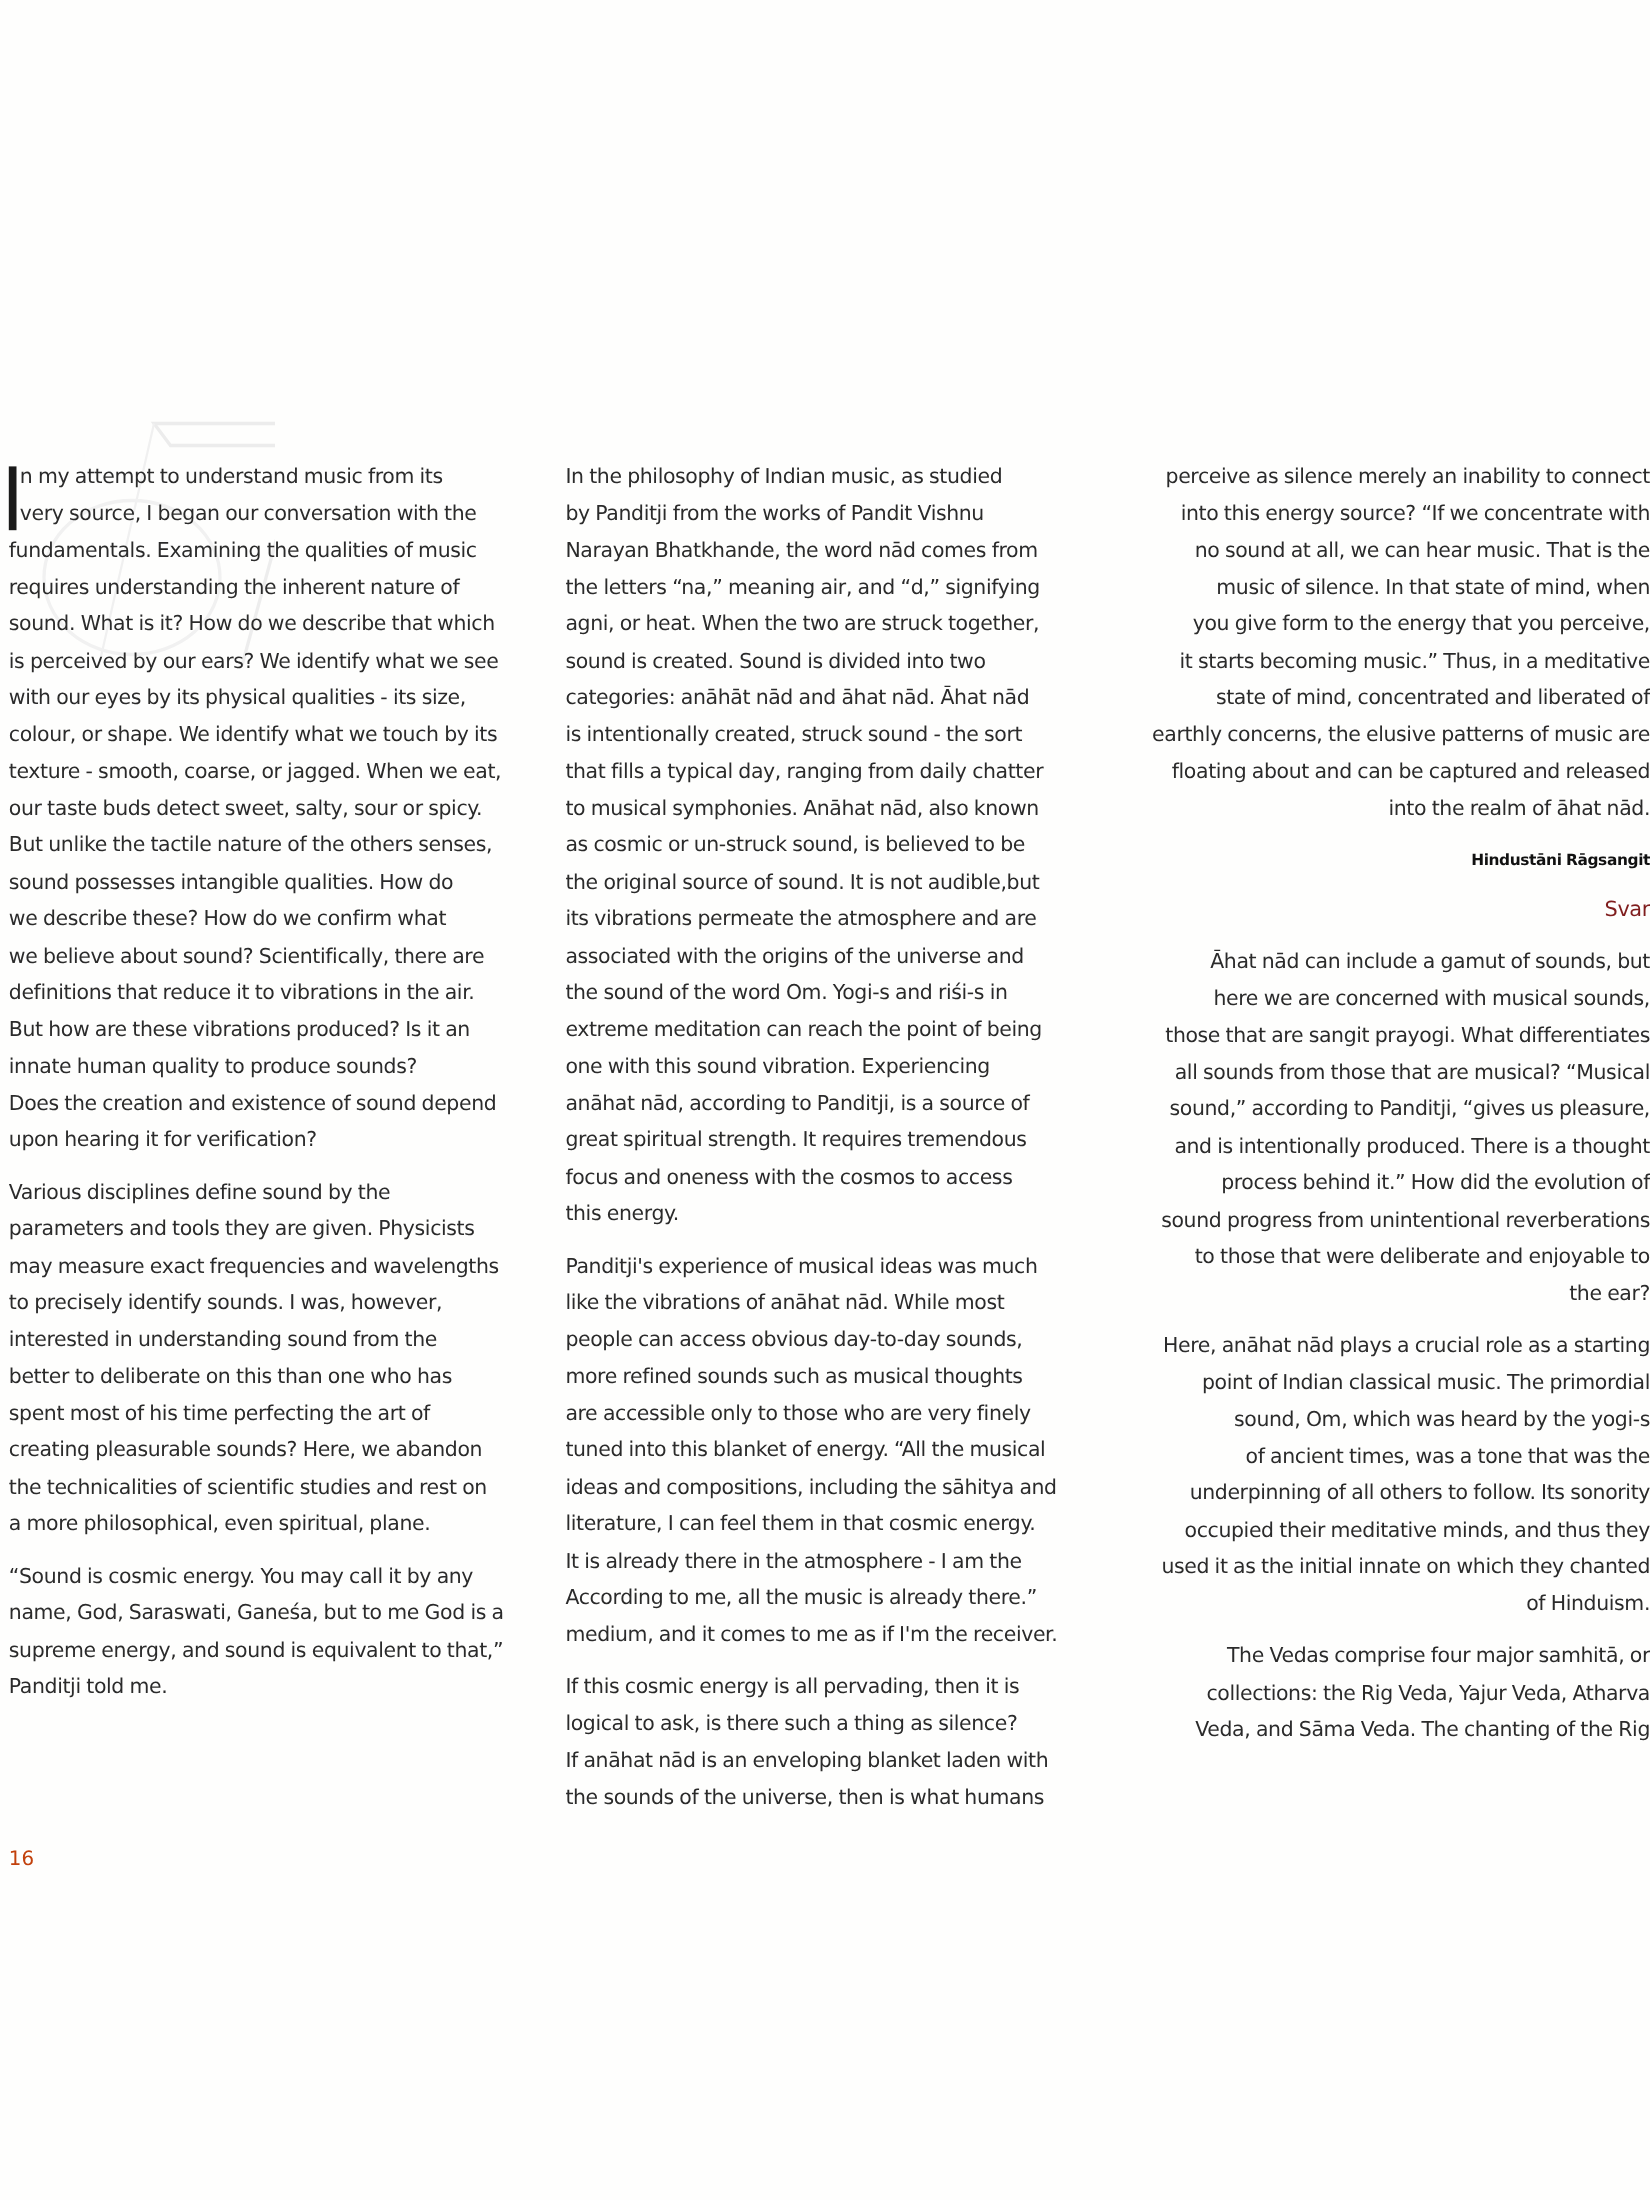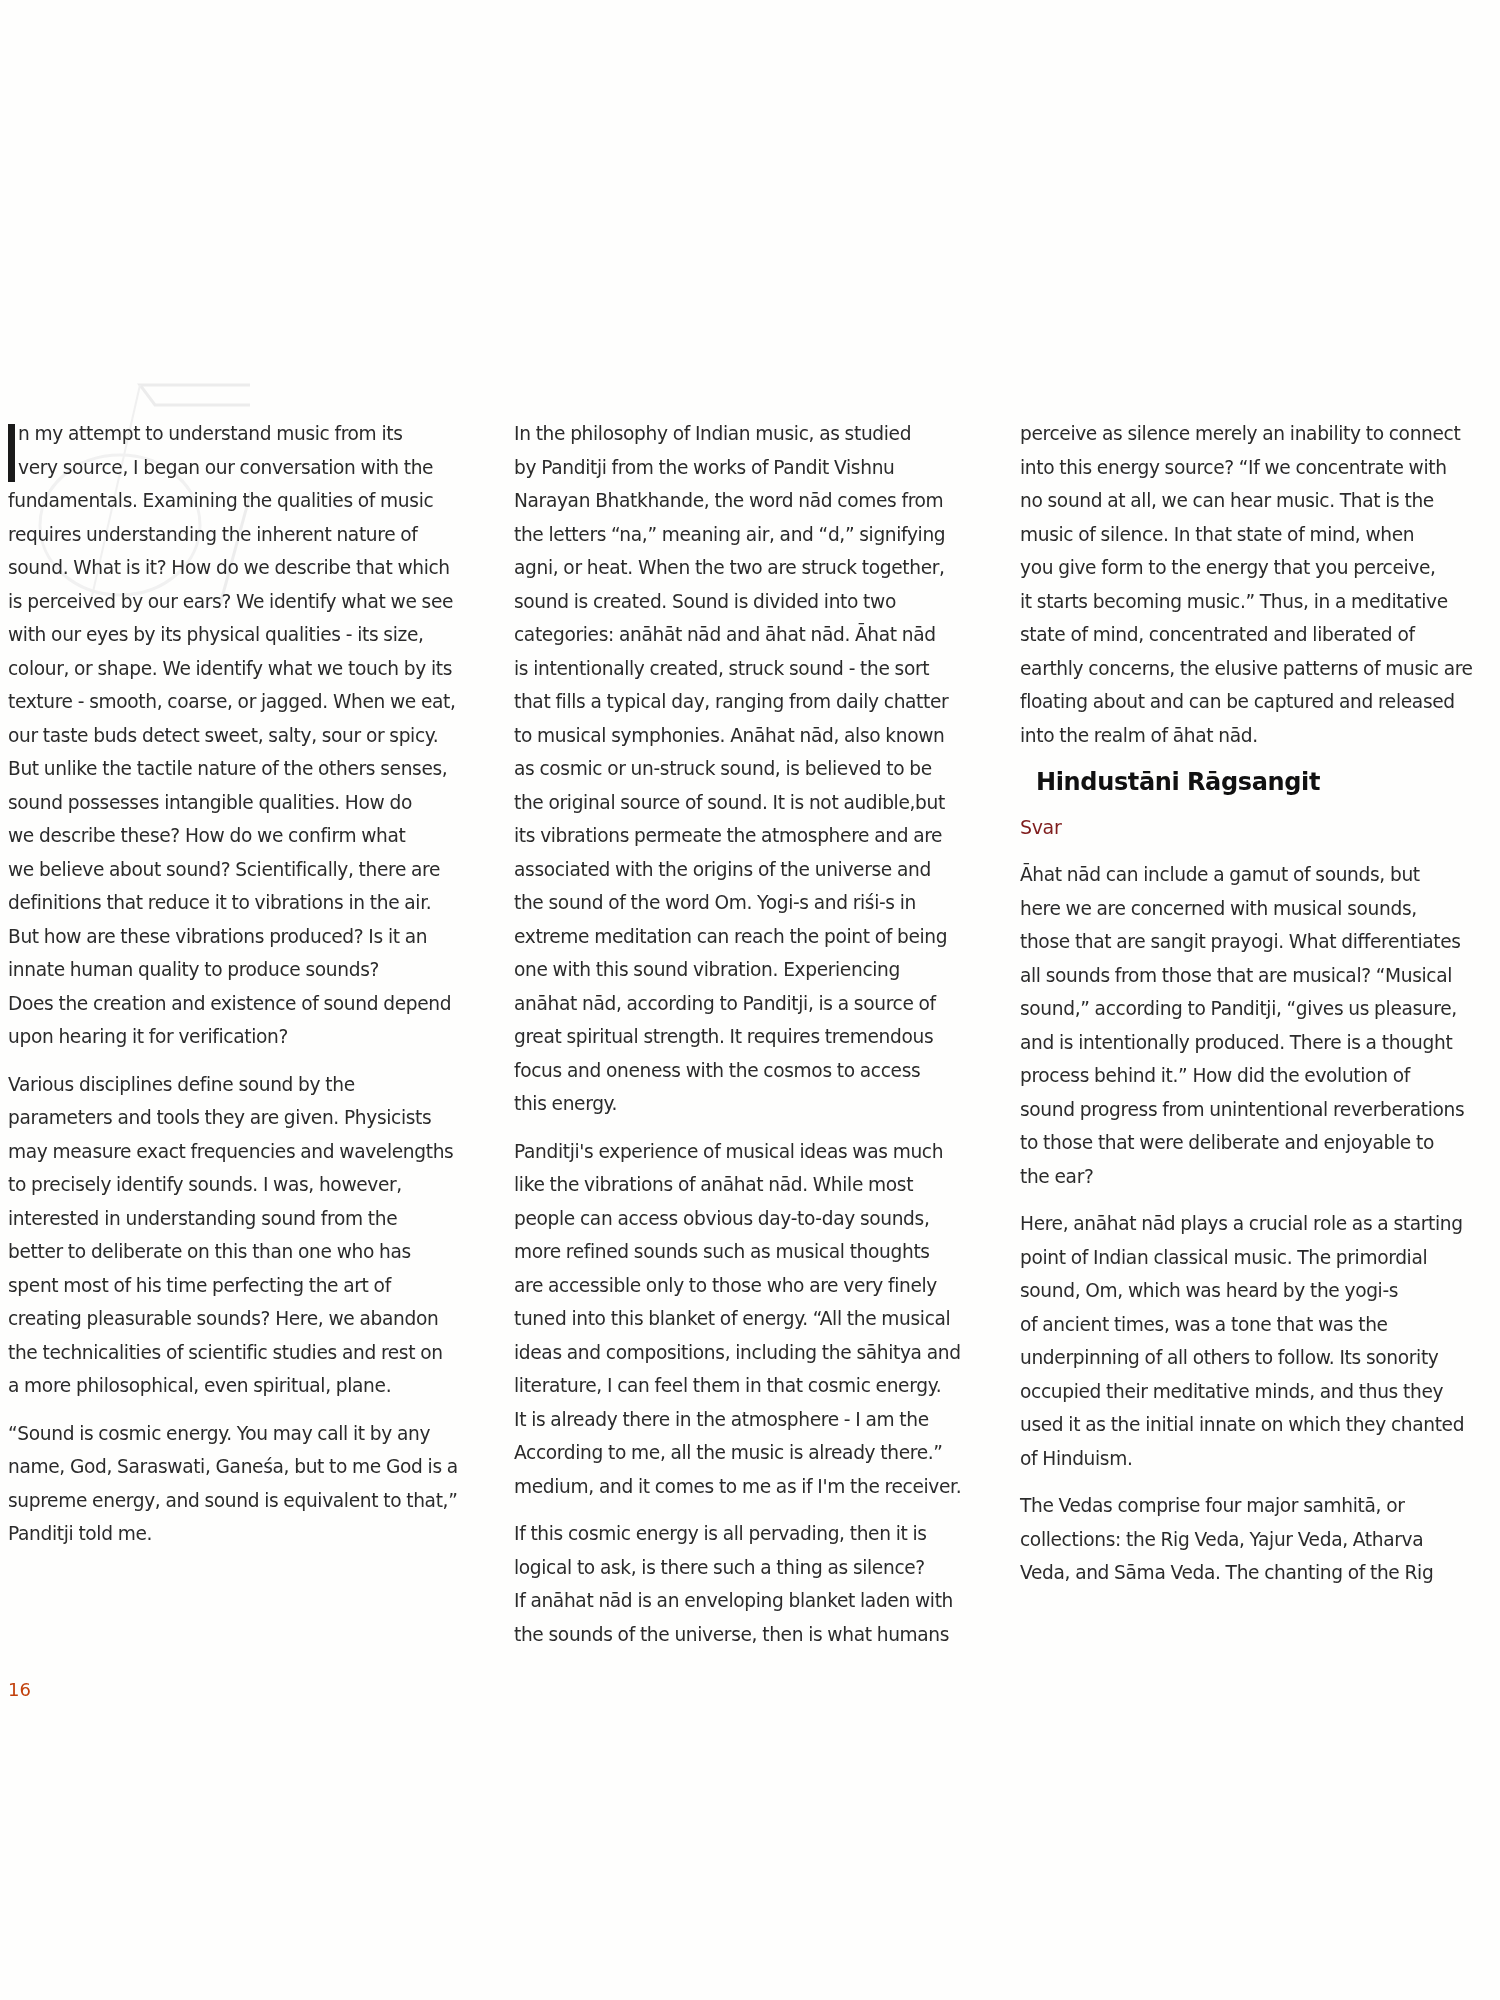--- a/index.html
+++ b/index.html
@@ -25,21 +25,21 @@
     }
     .column {
       position: absolute;
       font-size: 18.6px;
       line-height: 33.5px;
       letter-spacing: -0.35px;
       word-spacing: -0.5px;
     }
     .col1 { left: 8px; top: 417px; width: 482px; }
     .col2 { left: 514px; top: 417px; width: 480px; }
-    .col3 { left: 1020px; top: 417px; width: 480px; }
+    .col3 { left: 1020px; top: 417px; width: 480px; text-align: right; }
     .column p {
       margin: 0 0 14px 0;
     }
     .line {
       display: block;
       white-space: nowrap;
     }
     .dropcap {
       display: inline-block;
       width: 7px;
@@ -50,21 +50,21 @@
       margin-right: 3px;
       float: left;
     }
     .dropcap-wrap .line:nth-child(2),
     .dropcap-wrap .line:nth-child(3) {
       padding-left: 0;
     }
     h3.heading {
       margin: 0 0 12px 16px;
       font-weight: bold;
-      font-size: 24px;
+      font-size: 14px;
       line-height: 33px;
       color: #111;
     }
     h4.subheading {
       margin: 0 0 14px 0;
       font-weight: normal;
       font-size: 19px;
       line-height: 33px;
       color: #7f1d1d;
     }

